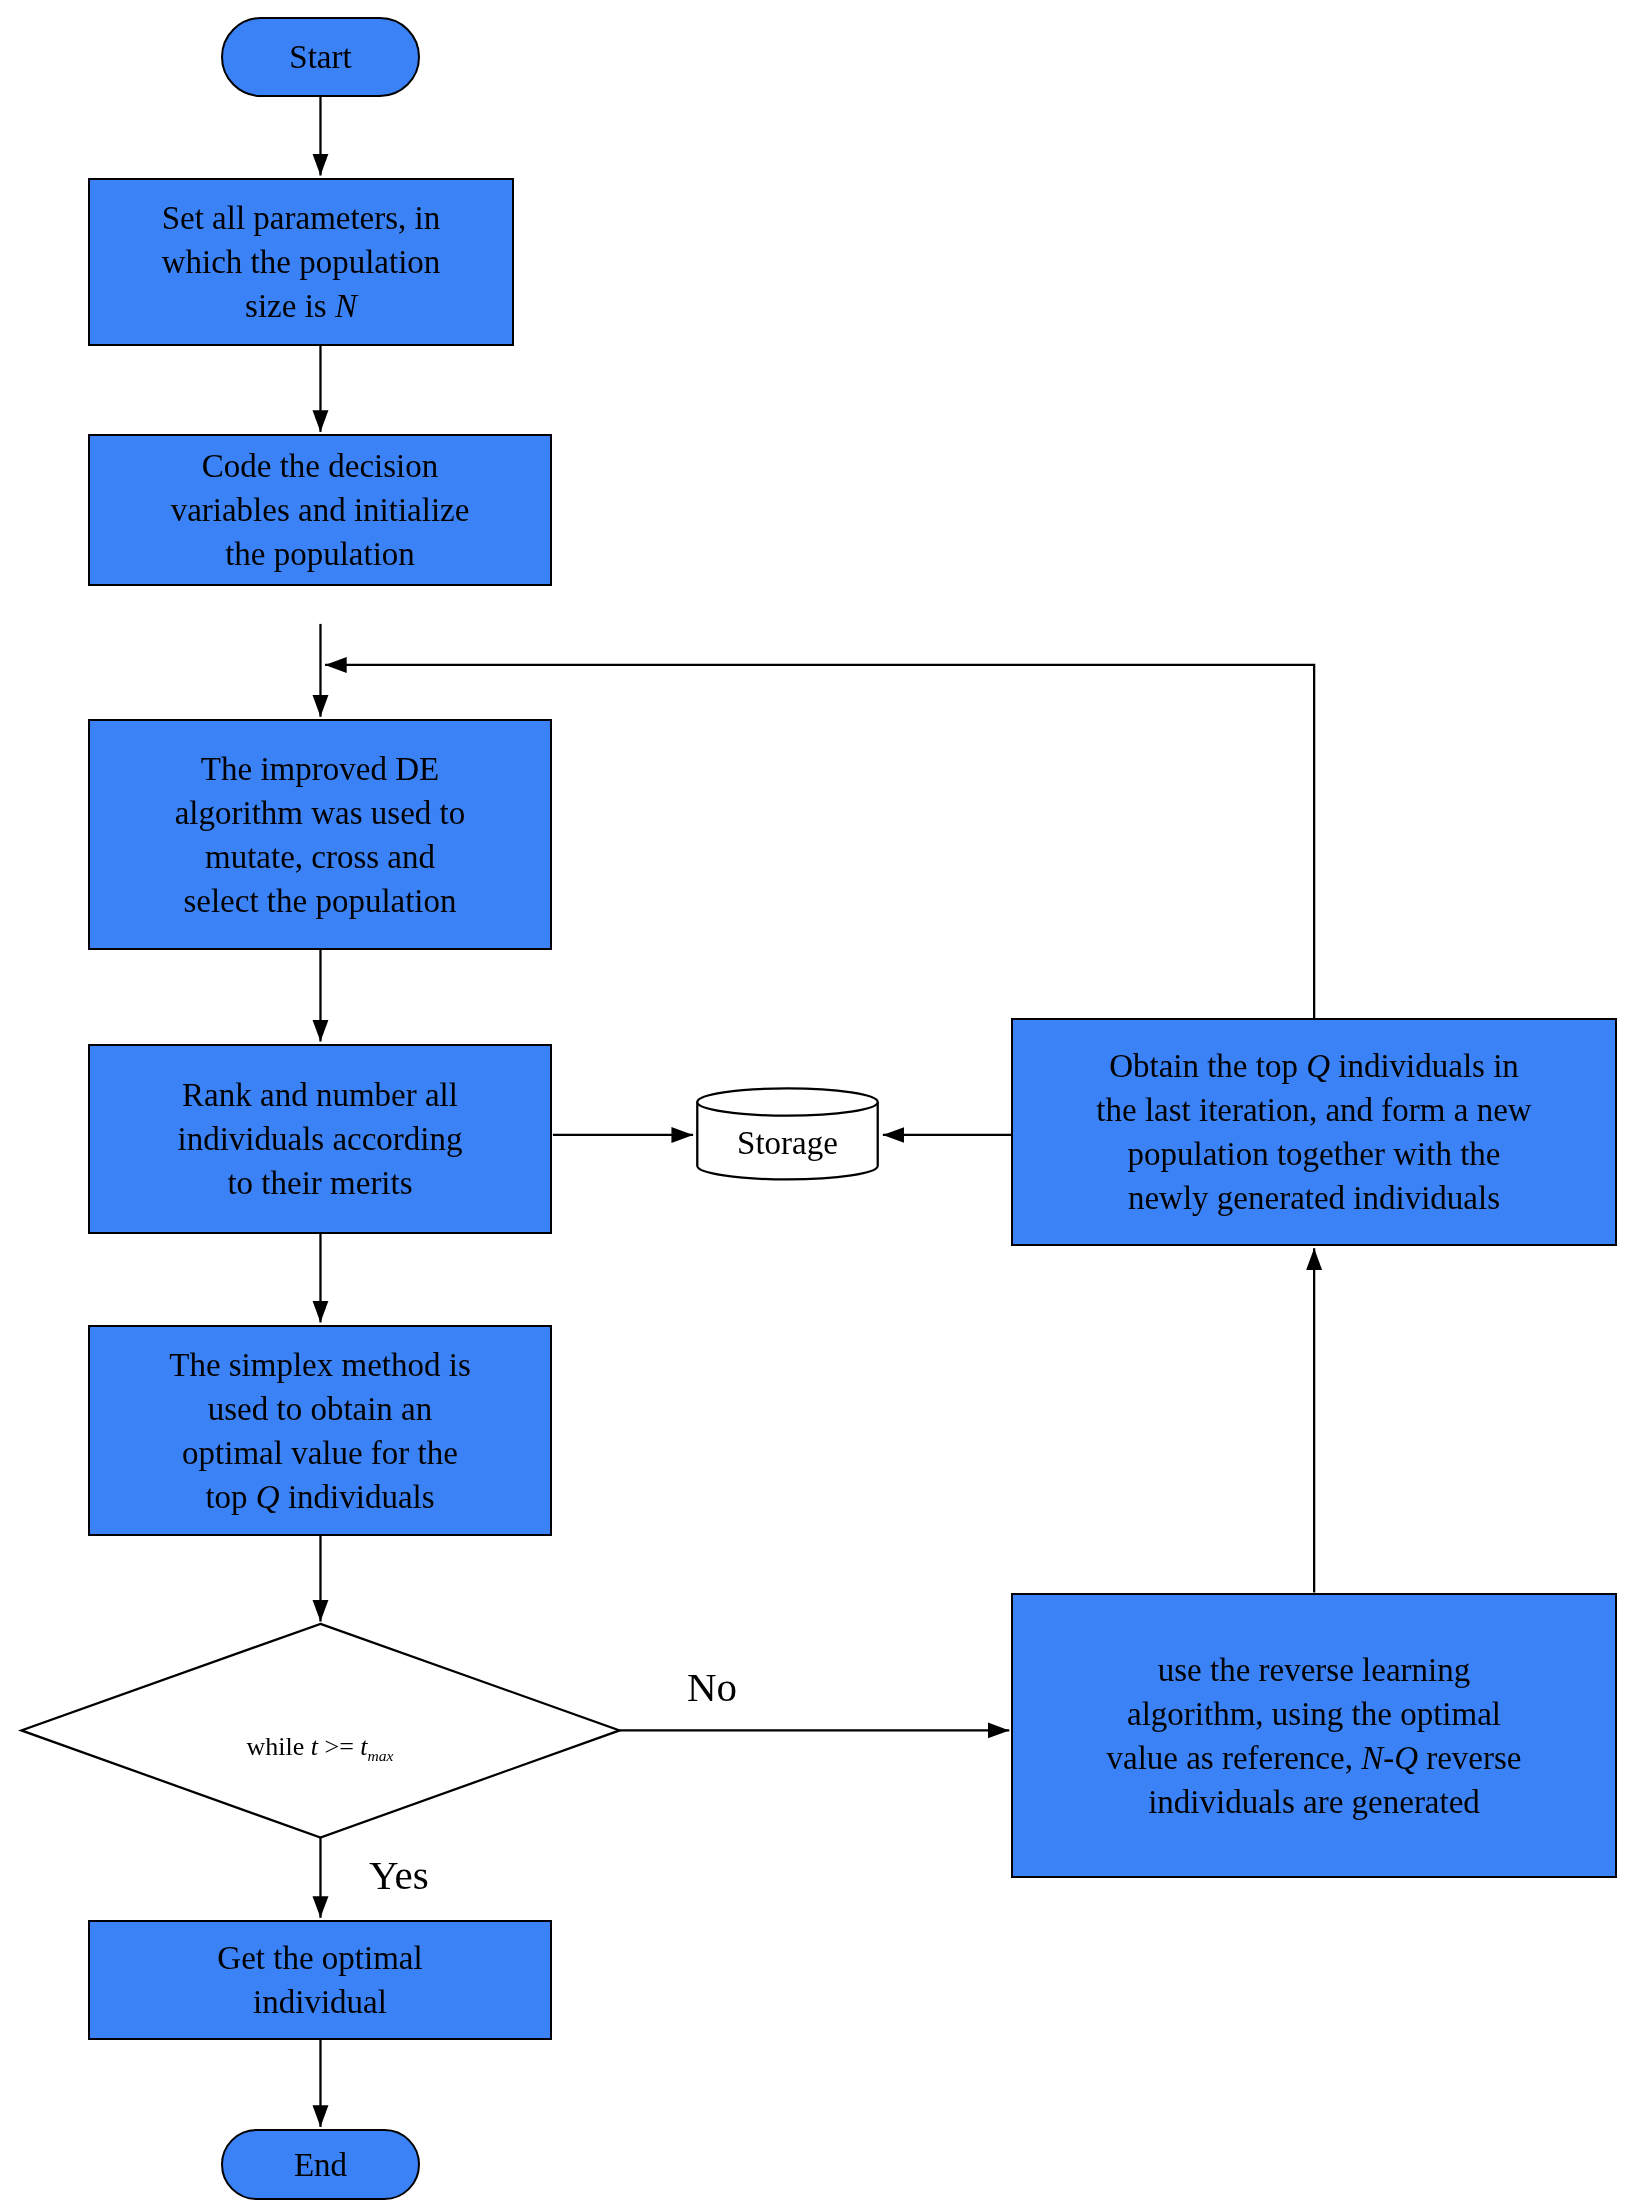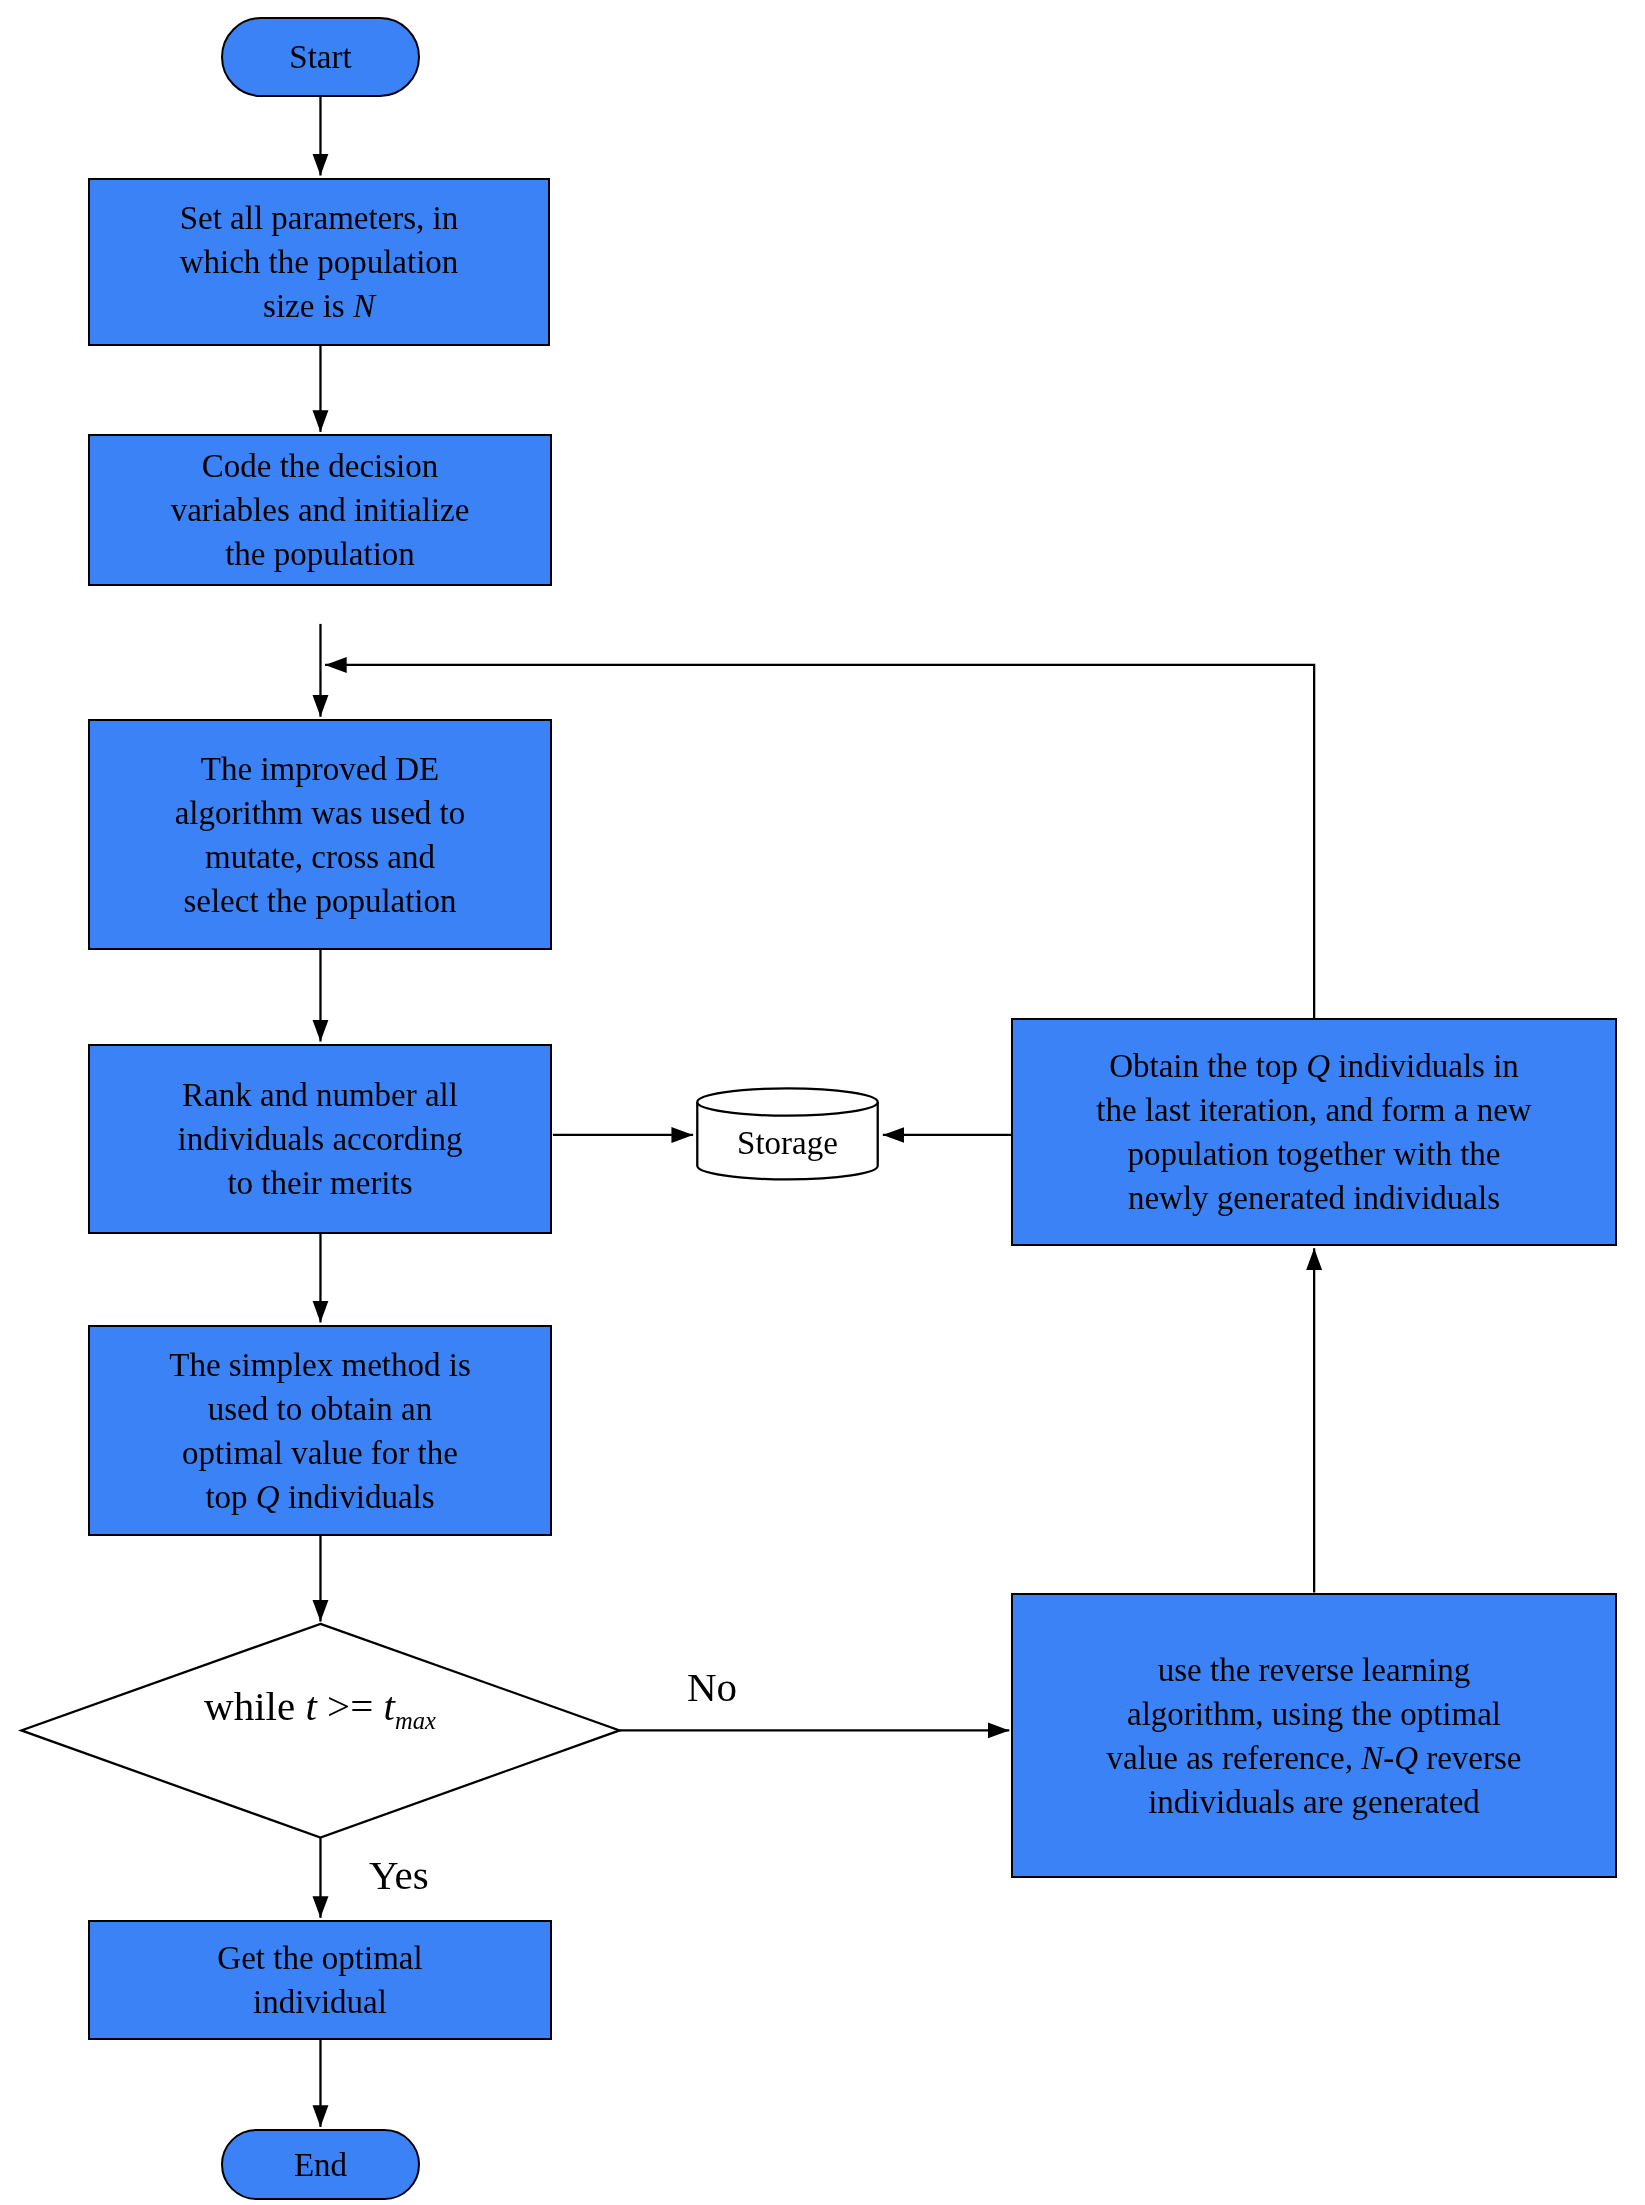--- a/index.html
+++ b/index.html
@@ -25,24 +25,24 @@
   }
   .rect { border: 2.3px solid #000; }
   .terminator { border: 2.3px solid #000; border-radius: 51px; }
   .line { line-height: 44px; white-space: nowrap; }
   .it { font-style: italic; }
   sub.it { font-size: 0.6em; }
   .diamond-text {
     position: absolute;
     z-index: 2;
     display: flex;
-    align-items: flex-start;
+    align-items: flex-end;
     justify-content: center;
     text-align: center;
-    font-size: 41px;
+    font-size: 26px;
     background: transparent;
   }
   .edge-label { position: absolute; z-index: 3; font-size: 41px; }
   .storage-node { background: transparent; }
   .cyl { position: absolute; left: 0; top: 0; }
   .storage-label { position: relative; z-index: 1; padding-top: 17px; }
 </style>
 </head>
 <body>
 
@@ -69,21 +69,21 @@
 
   <polygon points="562,2850 1087,3037 562,3225 37,3037" fill="#fff" stroke="#000" stroke-width="4"></polygon>
 </svg>
 
 <div class="node terminator" style="left:221px;top:17px;width:199px;height:80px">
   <div class="line">
     <span>Start</span>
   </div>
 </div>
 
-<div class="node rect" style="left:88px;top:178px;width:462px;height:168px">
+<div class="node rect" style="left:88px;top:178px;width:426px;height:168px">
   <div class="line">
     <span>Set all parameters, in</span>
   </div>
   <div class="line">
     <span>which the population</span>
   </div>
   <div class="line">
     <span>size is </span><span class="it">N</span>
   </div>
 </div>

